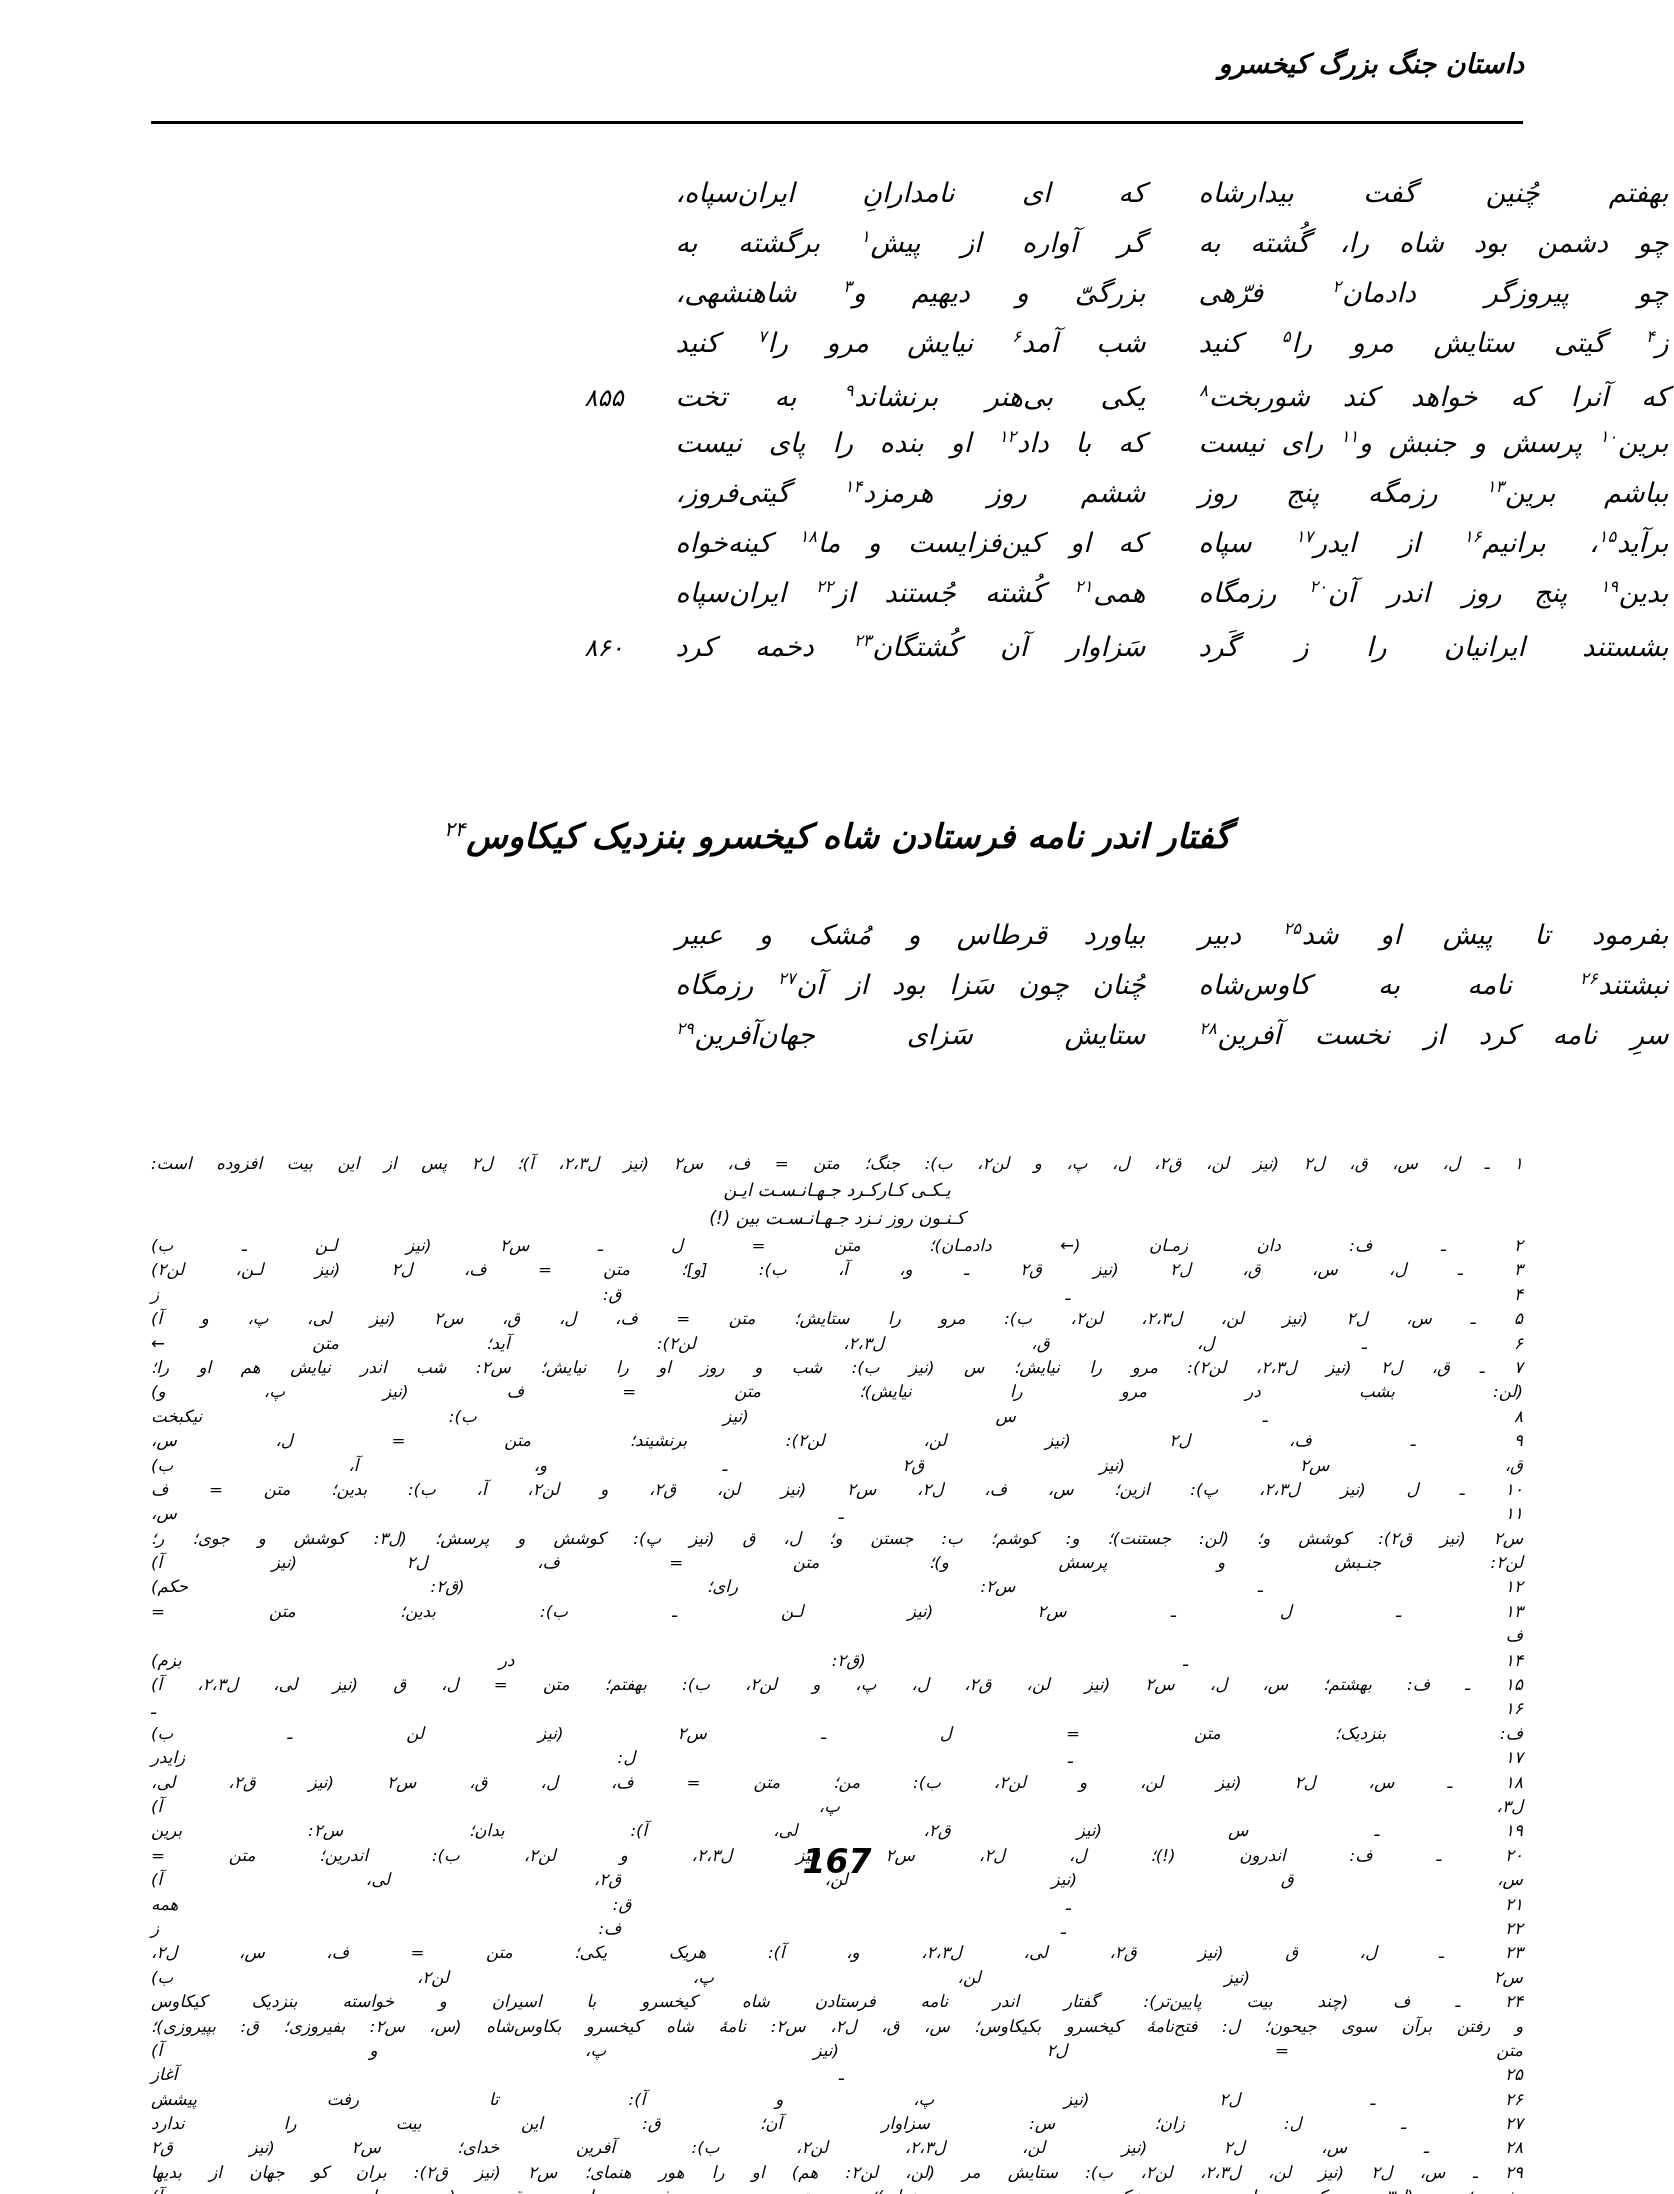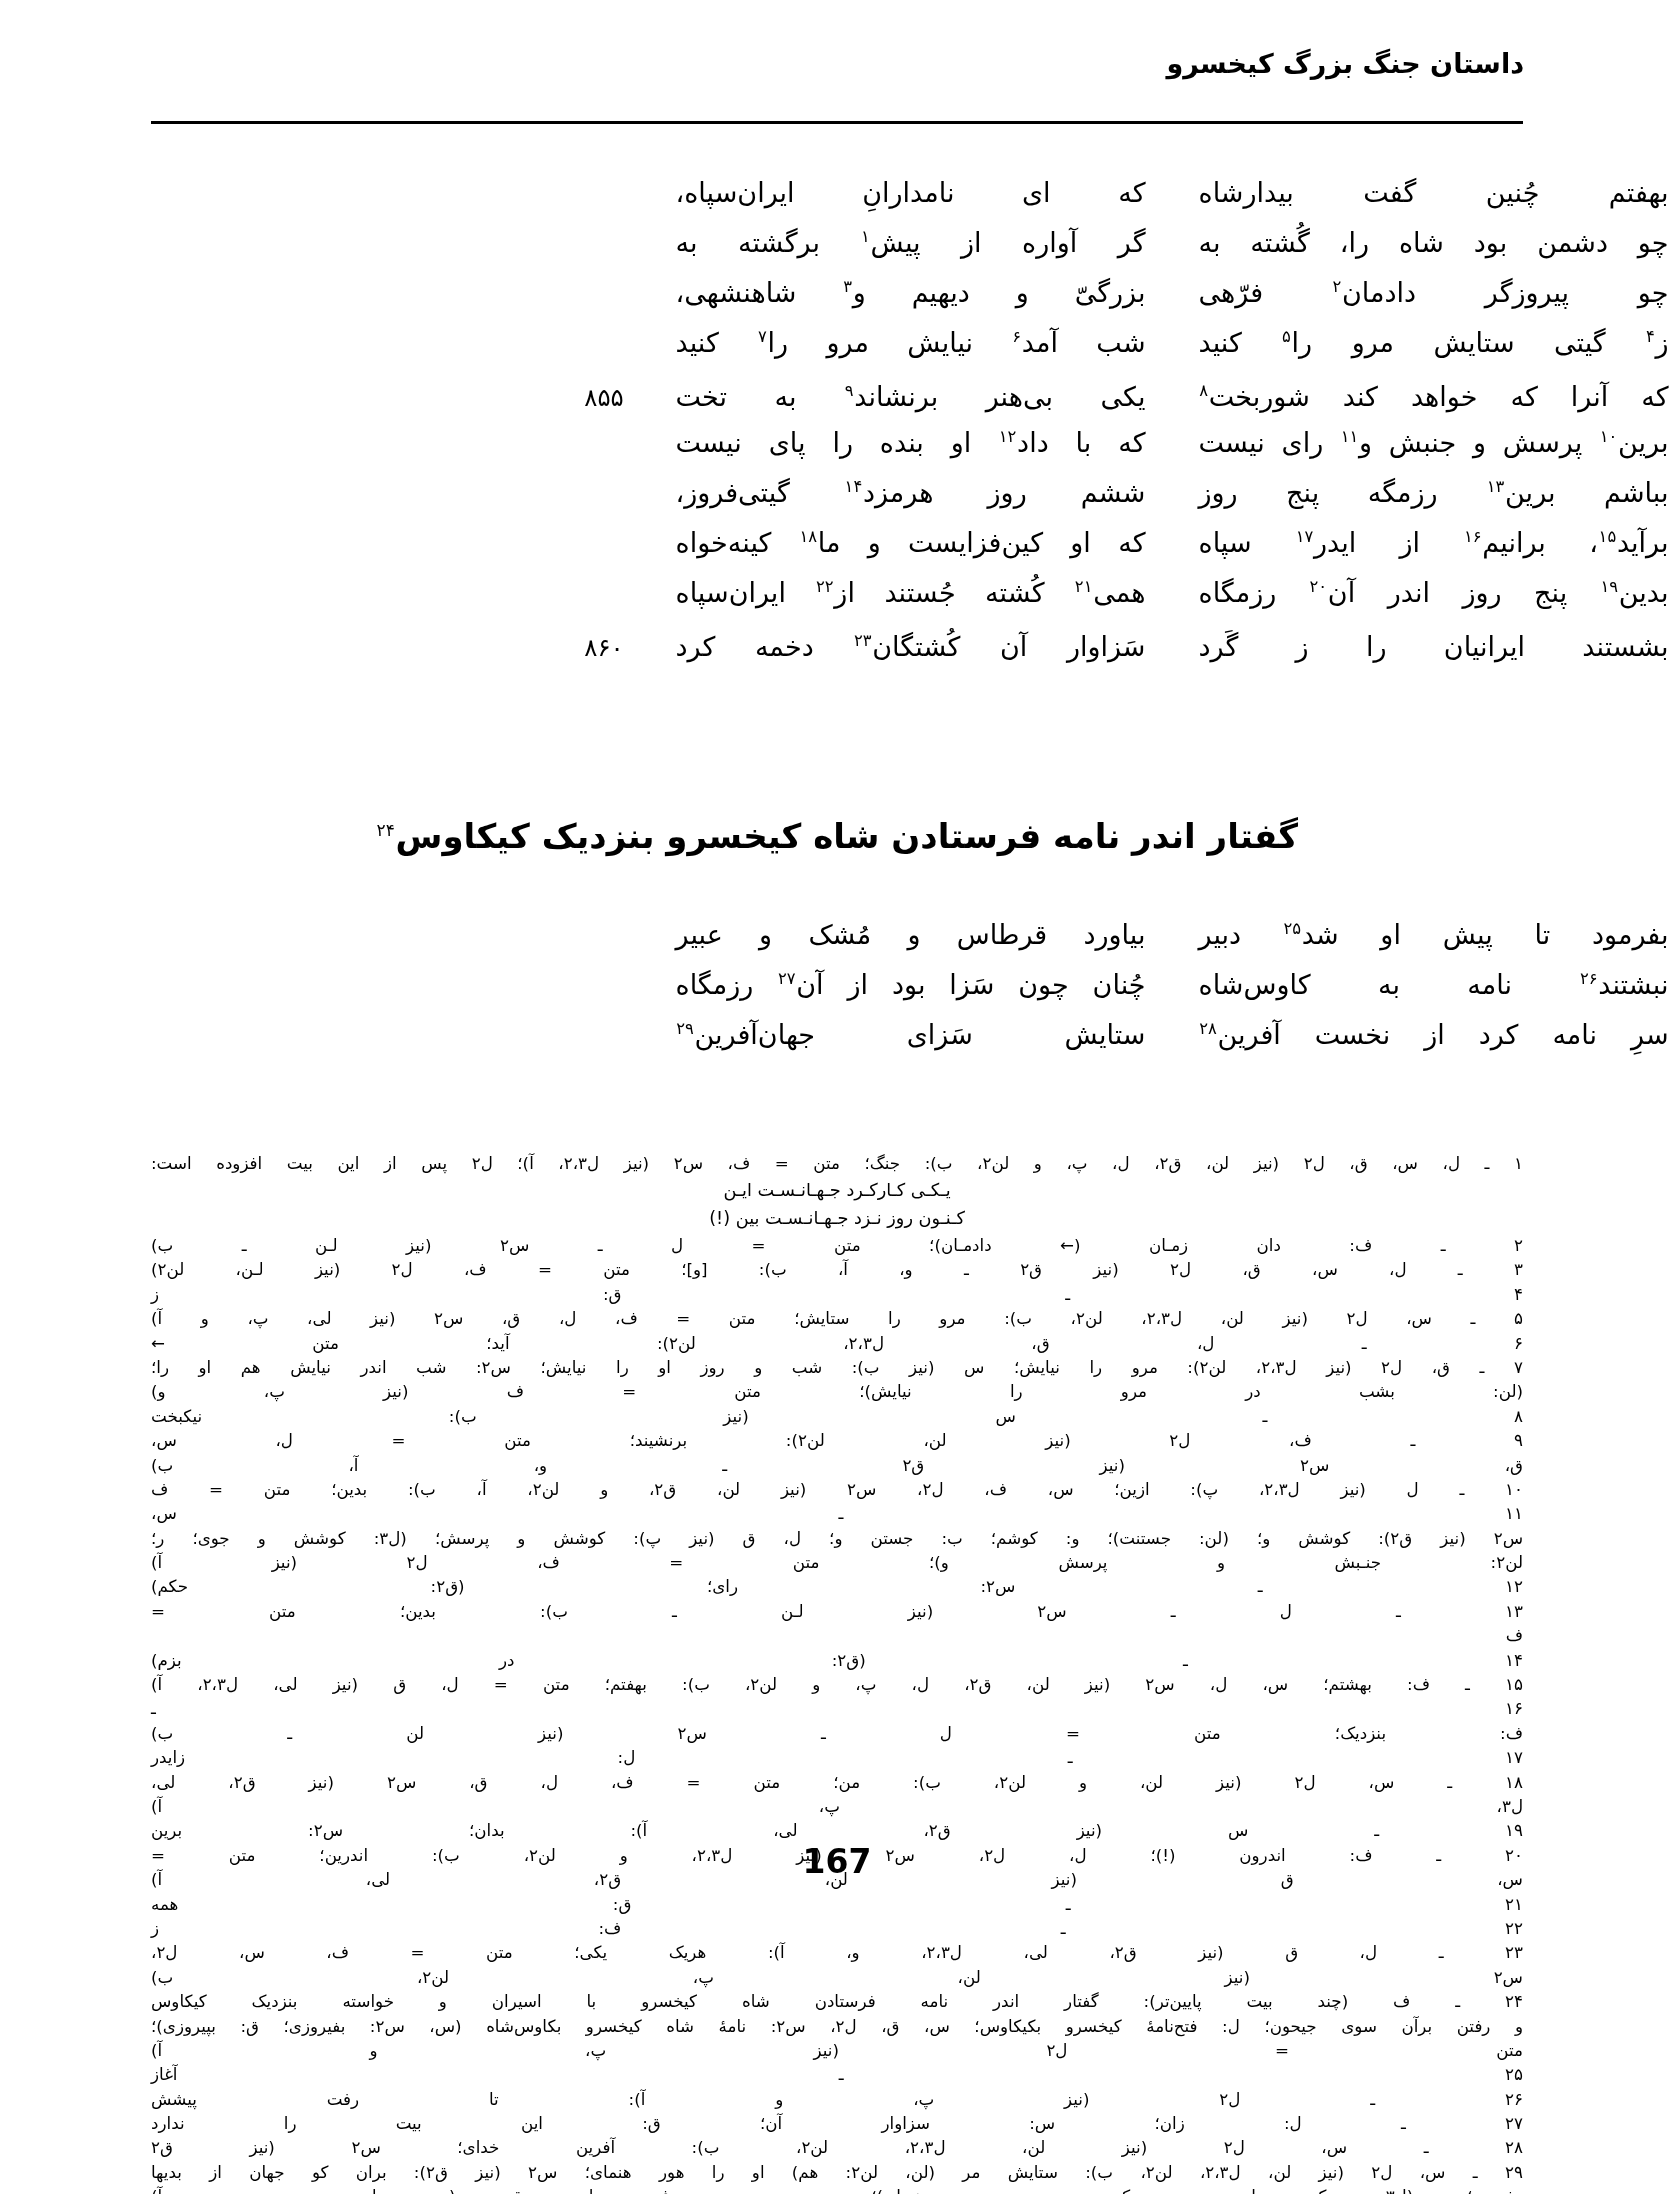--- a/index.html
+++ b/index.html
@@ -8,20 +8,21 @@
     width:1674px;height:2194px;
     font-family:"DejaVu Sans","Liberation Sans",sans-serif;
     color:#000;
     position:relative;
     overflow:hidden;
   }
   .page{
     position:relative;
     width:1674px;height:1976px;
     box-sizing:border-box;
+    font-style:italic;
   }
 
   
   .runhead{
     position:absolute;
     top:48px; right:150px;
     font-size:27px;
     font-weight:bold;
     letter-spacing:0px;
     direction:rtl;
@@ -77,21 +78,21 @@
 
   
   .section-head{
     position:absolute;
     top:816px; left:0; right:0;
     text-align:center;
     font-size:34px;
     font-weight:bold;
     direction:rtl;
   }
-  .section-head sup.fn{ font-size:17px; font-weight:normal;}
+  .section-head sup.fn{ font-size:20px; font-weight:normal;}
 
   
   .verses2{
     position:absolute;
     top:921px; left:0; right:0;
     direction:rtl;
   }
 
   
   .apparatus{

